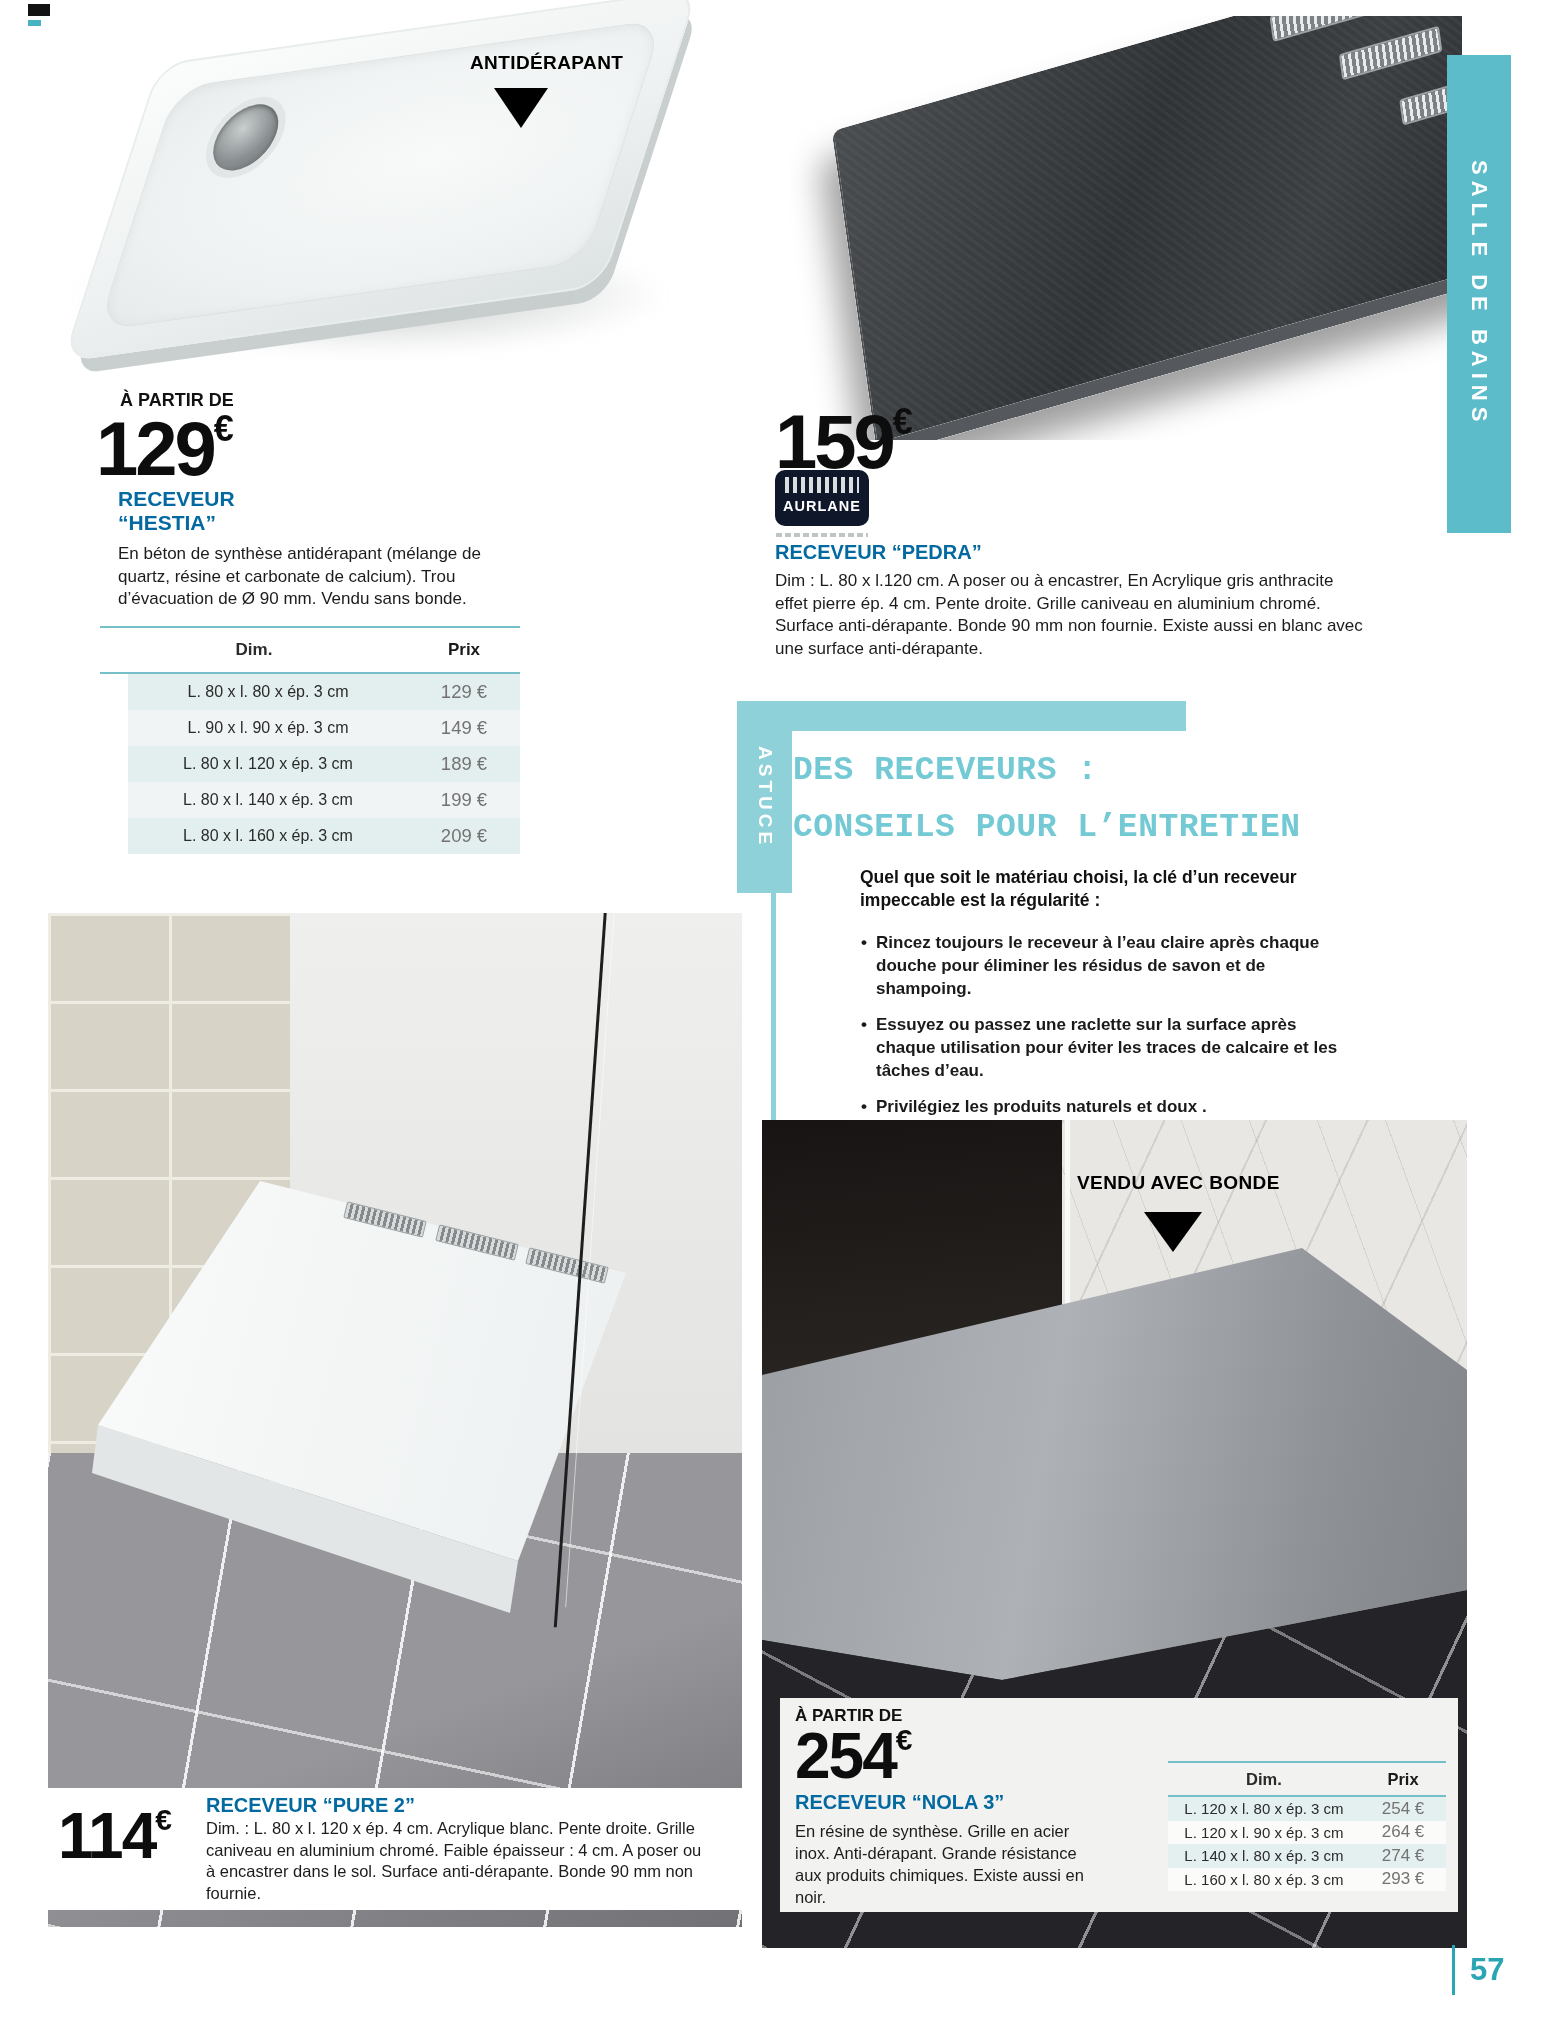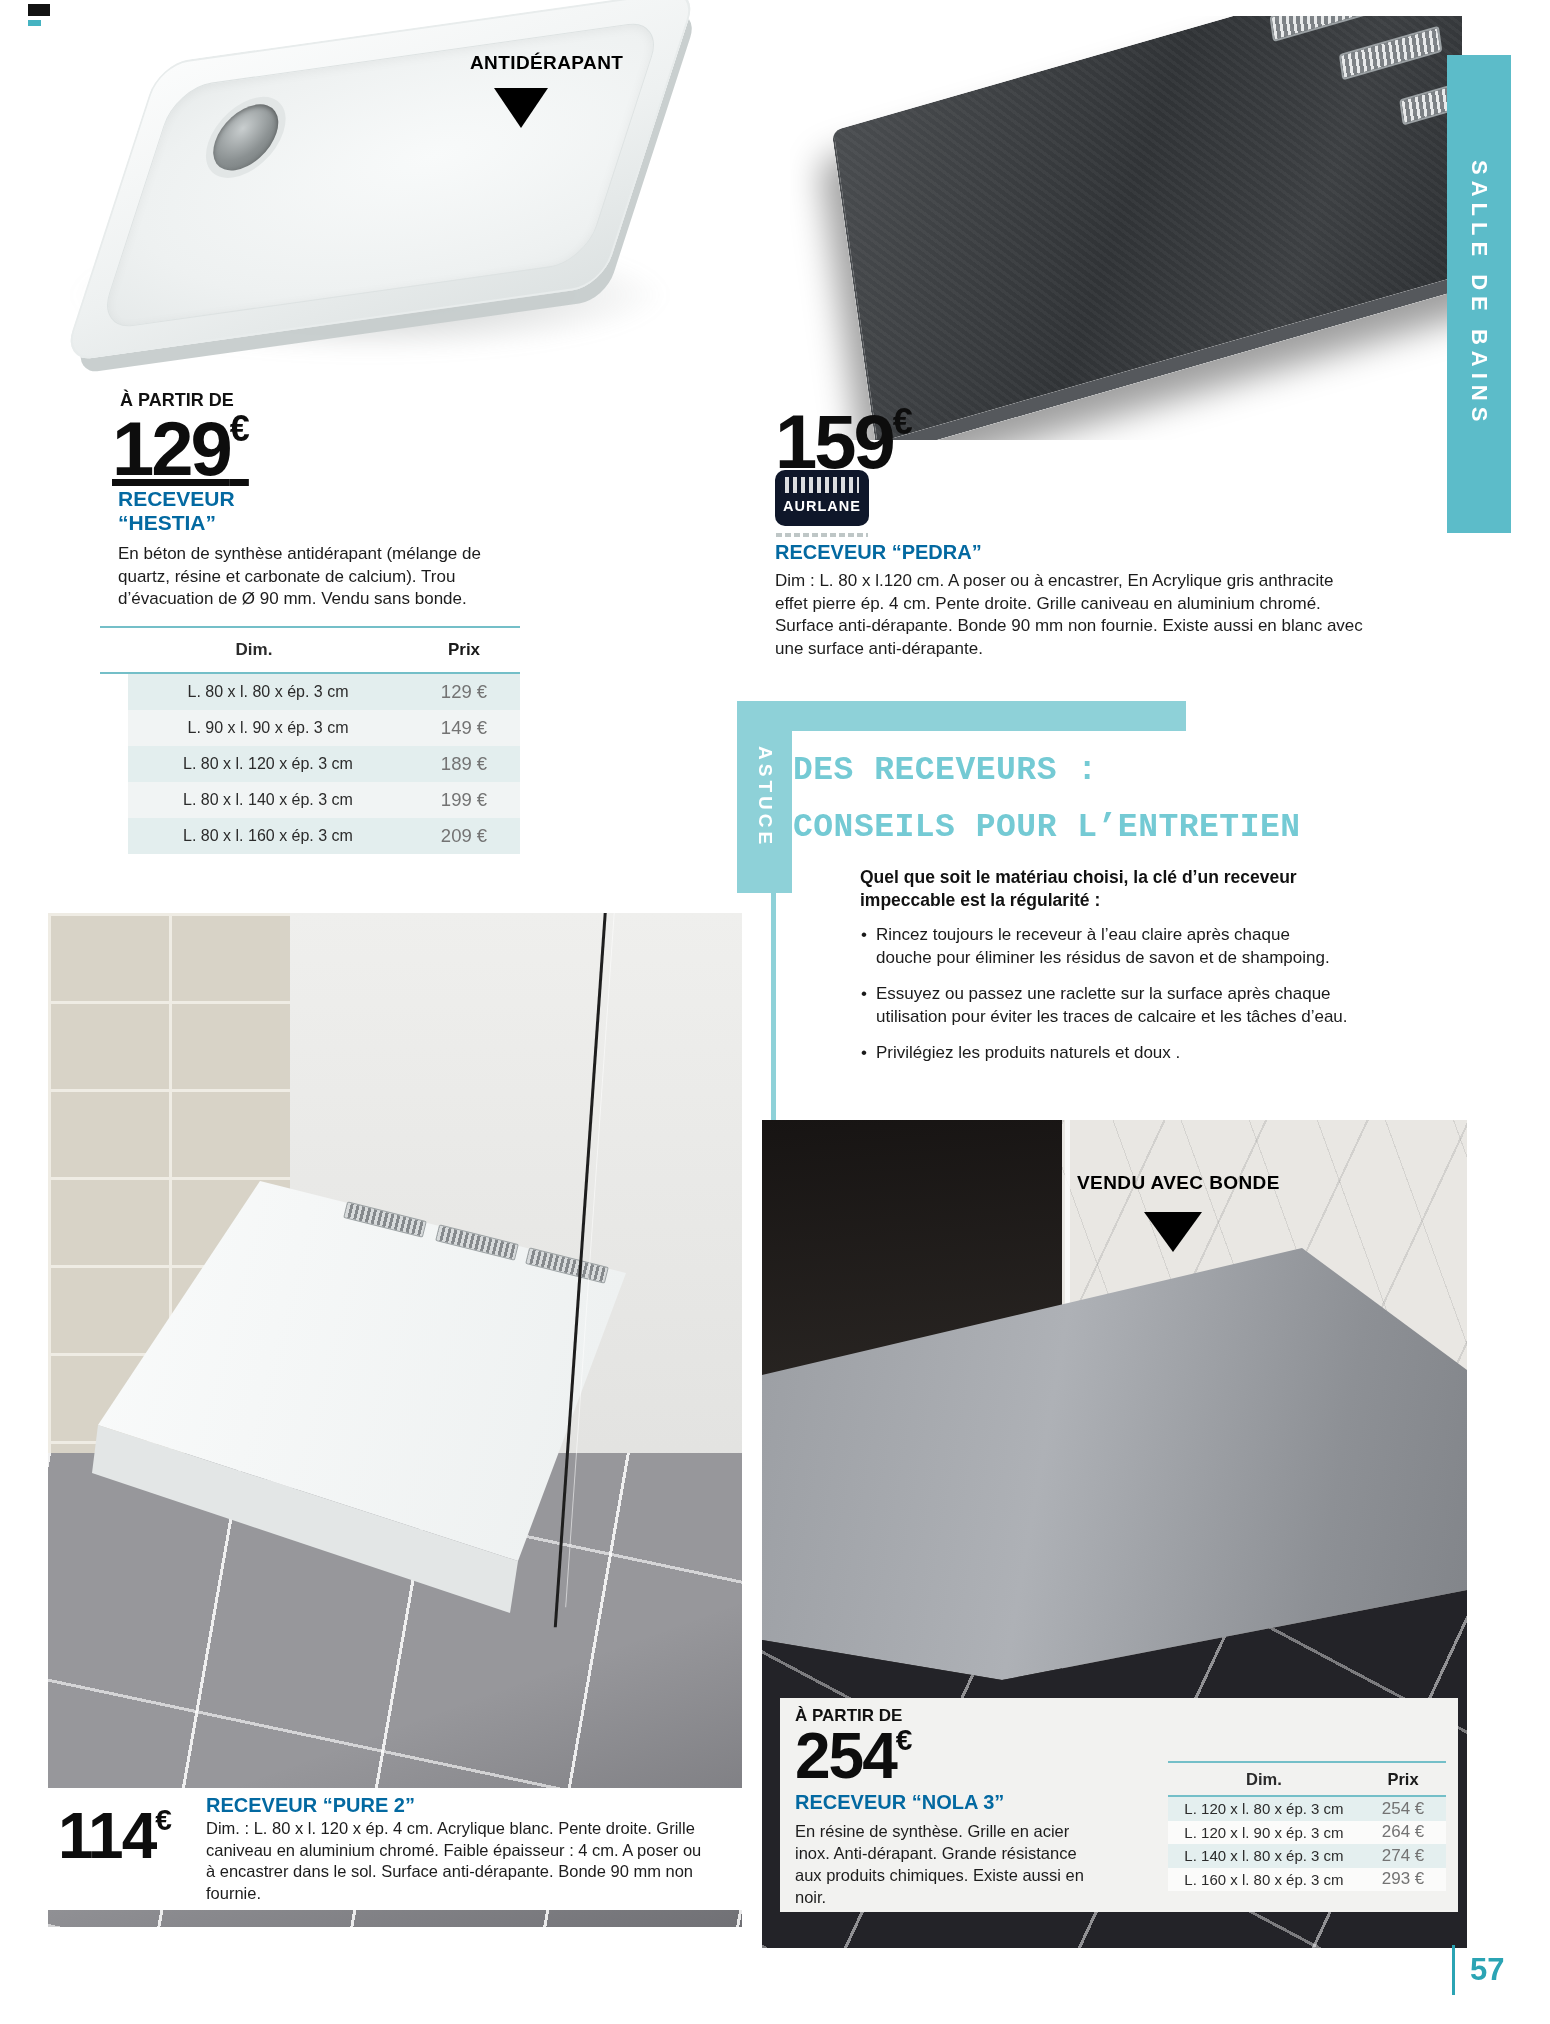--- a/index.html
+++ b/index.html
@@ -75,21 +75,21 @@
   
   .tip-topbar{left:737px;top:701px;width:449px;height:30px;background:#8ed1d8;}
   .tip-strip{left:737px;top:701px;width:55px;height:192px;background:#8ed1d8;
      display:flex;align-items:center;justify-content:center;}
   .tip-strip span{writing-mode:vertical-rl;color:#fff;font-weight:800;font-size:19px;letter-spacing:4px;}
   .tip-line{left:771px;top:893px;width:5px;height:248px;background:#8ed1d8;}
   .tip-title{left:793px;top:742px;width:640px;font-family:"Liberation Mono",monospace;
      font-weight:700;font-size:33px;line-height:57px;color:#74cad4;letter-spacing:.5px;}
   .tip-body{left:860px;top:866px;width:488px;}
   .tip-intro{font-size:17.5px;font-weight:700;line-height:22.5px;color:#111;}
-  .tip-body ul{list-style:none;margin:12px 0 0;padding:0;}
+  .tip-body ul{list-style:none;margin:20px 0 0;padding:0;font-weight:bold;}
   .tip-body li{position:relative;padding-left:16px;margin-bottom:13px;font-size:17px;line-height:23px;}
   .tip-body li::before{content:"•";position:absolute;left:1px;top:0;}
 
   
   #photo-pure2{left:48px;top:913px;width:694px;height:1014px;overflow:hidden;background:#e6e6e4;}
   .p2-tiles{left:0;top:0;width:242px;height:620px;background-color:#d8d3c7;
      background-image:linear-gradient(#efece4 3px,rgba(0,0,0,0) 3px),linear-gradient(90deg,#efece4 3px,rgba(0,0,0,0) 3px);
      background-size:121px 88px;}
   .p2-wallr{left:242px;top:0;width:452px;height:580px;background:linear-gradient(#efefed,#e2e2e0);}
   .p2-floor{left:0;top:540px;width:694px;height:474px;background-color:#97979b;
@@ -156,21 +156,21 @@
     <div class="abs t1-shadow"></div>
     <div class="abs tray1">
       <div class="tray1-inner"></div>
       <div class="tray1-drain"></div>
     </div>
   </div>
   <div class="abs flag-label" style="left:470px;top:52px;">ANTIDÉRAPANT</div>
   <div class="abs tri-down" style="left:494px;top:88px;"></div>
 
   <div class="abs apartir" style="left:120px;top:390px;">À PARTIR DE</div>
-  <div class="abs bigprice" style="left:112px;top:412px;text-decoration:underline;"><span>129</span><span class="cur">€</span></div>
+  <div class="abs bigprice" style="left:96px;top:412px;"><span>129</span><span class="cur">€</span></div>
   <div class="abs pname" style="left:118px;top:487px;">
     <div>RECEVEUR</div>
     <div>“HESTIA”</div>
   </div>
   <div class="abs pdesc" style="left:118px;top:543px;width:418px;">En béton de synthèse antidérapant (mélange de quartz, résine et carbonate de calcium). Trou d’évacuation de Ø 90 mm. Vendu sans bonde.</div>
 
   <div class="abs ptable h-table" style="left:100px;top:626px;width:420px;">
     <div class="thead">
       <div class="c-dim">Dim.</div>
       <div class="c-prx">Prix</div>

